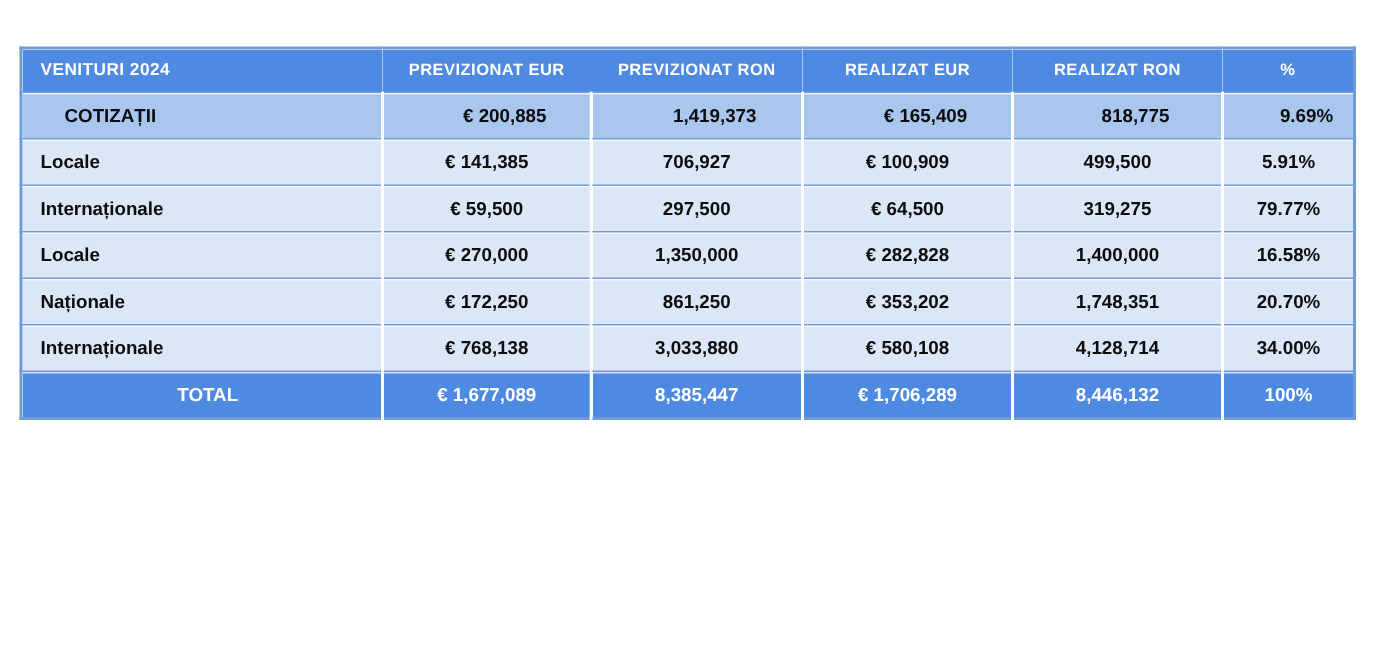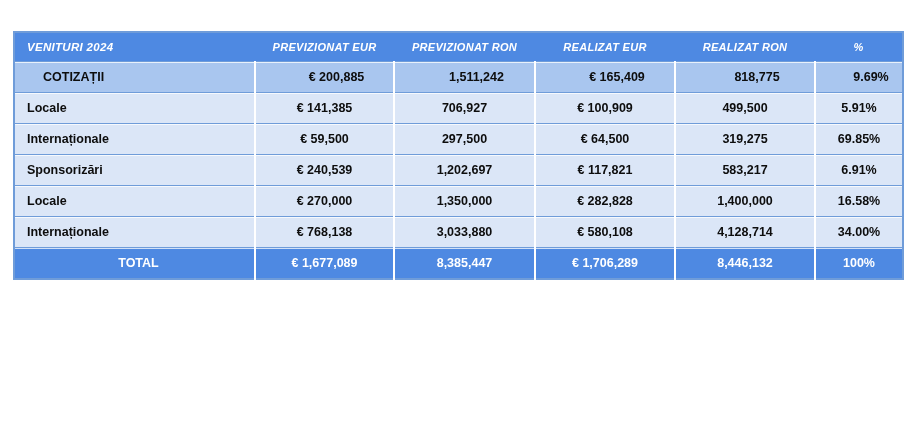--- a/index.html
+++ b/index.html
@@ -22,21 +22,21 @@
     border:2px solid var(--divider);
   }
   th,td{
     overflow:hidden;white-space:nowrap;
     font-weight:bold;color:var(--text-dark);
     text-align:center;vertical-align:middle;
     padding:0 4px;
   }
   thead th{
     background:var(--header-bg);color:var(--text-light);
-    font-size:11px;letter-spacing:.3px;height:28px;font-style:italic;
+    font-size:11px;letter-spacing:.3px;height:28px;
   }
   thead th.first{text-align:left;padding-left:12px;font-size:11.5px;}
   tbody td{
     height:30px;font-size:12.5px;
     border-top:1px solid var(--divider);
     box-shadow:inset 0 1px 0 rgba(255,255,255,.75);
   }
   tbody td.first{text-align:left;padding-left:12px;}
   tbody td + td{border-left:2px solid rgba(255,255,255,.55);}
   tr.item td{background:var(--row-bg);}
@@ -65,56 +65,56 @@
         <th>PREVIZIONAT RON</th>
         <th>REALIZAT EUR</th>
         <th>REALIZAT RON</th>
         <th>%</th>
       </tr>
     </thead>
     <tbody>
       <tr class="section">
         <td class="first">COTIZAȚII</td>
         <td>€ 200,885</td>
-        <td>1,511,242</td>
+        <td>1,419,373</td>
         <td>€ 165,409</td>
         <td>818,775</td>
         <td>9.69%</td>
       </tr>
       <tr class="item">
         <td class="first">Locale</td>
         <td>€ 141,385</td>
         <td>706,927</td>
         <td>€ 100,909</td>
         <td>499,500</td>
         <td>5.91%</td>
       </tr>
       <tr class="item">
         <td class="first">Internaționale</td>
         <td>€ 59,500</td>
         <td>297,500</td>
         <td>€ 64,500</td>
         <td>319,275</td>
-        <td>69.85%</td>
-      </tr>
-      <tr class="item">
-        <td class="first">Sponsorizări</td>
-        <td>€ 240,539</td>
-        <td>1,202,697</td>
-        <td>€ 117,821</td>
-        <td>583,217</td>
-        <td>6.91%</td>
+        <td>79.77%</td>
       </tr>
       <tr class="item">
         <td class="first">Locale</td>
         <td>€ 270,000</td>
         <td>1,350,000</td>
         <td>€ 282,828</td>
         <td>1,400,000</td>
         <td>16.58%</td>
+      </tr>
+      <tr class="item">
+        <td class="first">Naționale</td>
+        <td>€ 172,250</td>
+        <td>861,250</td>
+        <td>€ 353,202</td>
+        <td>1,748,351</td>
+        <td>20.70%</td>
       </tr>
       <tr class="item">
         <td class="first">Internaționale</td>
         <td>€ 768,138</td>
         <td>3,033,880</td>
         <td>€ 580,108</td>
         <td>4,128,714</td>
         <td>34.00%</td>
       </tr>
       <tr class="total">

